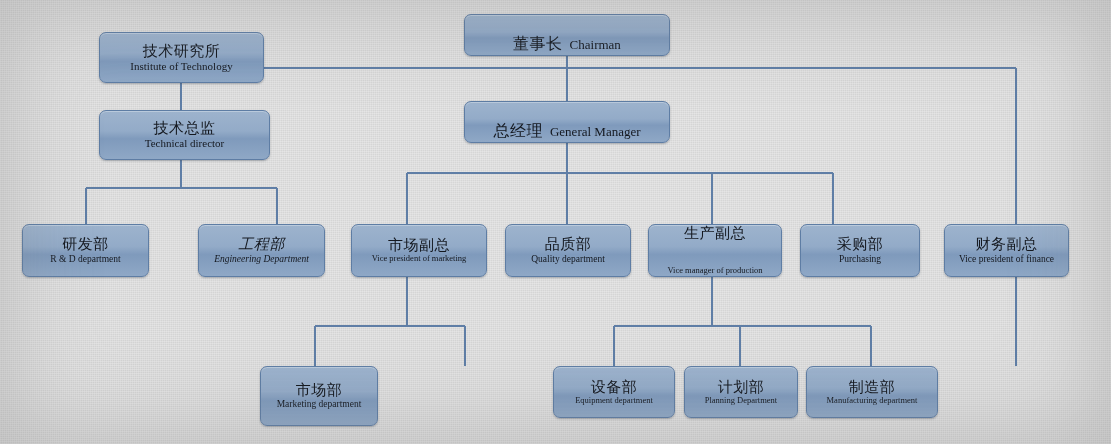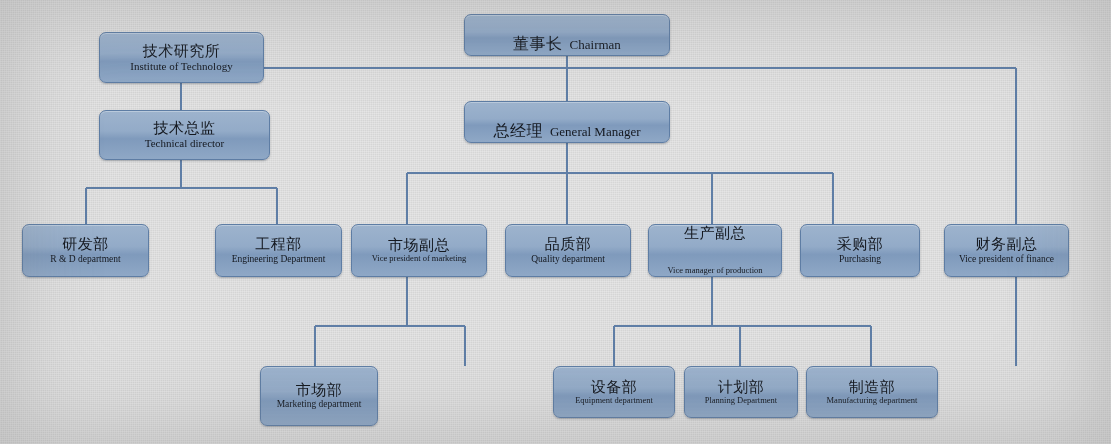--- a/index.html
+++ b/index.html
@@ -151,21 +151,21 @@
   <div class="node inline" style="left:464px; top:101px; width:206px; height:37px;">
     <span class="cn">总经理</span>
     <span class="en">General Manager</span>
   </div>
 
   <div class="node small-en" style="left:22px; top:224px; width:127px; height:53px;">
     <span class="cn">研发部</span>
     <span class="en">R &amp; D department</span>
   </div>
 
-  <div class="node small-en" style="left:215px; top:224px; width:127px; height:53px;">
+  <div class="node small-en" style="left:198px; top:224px; width:127px; height:53px;font-style:italic;">
     <span class="cn">工程部</span>
     <span class="en">Engineering Department</span>
   </div>
 
   <div class="node tiny-en" style="left:351px; top:224px; width:136px; height:53px;">
     <span class="cn">市场副总</span>
     <span class="en">Vice president of marketing</span>
   </div>
 
   <div class="node small-en" style="left:505px; top:224px; width:126px; height:53px;">

